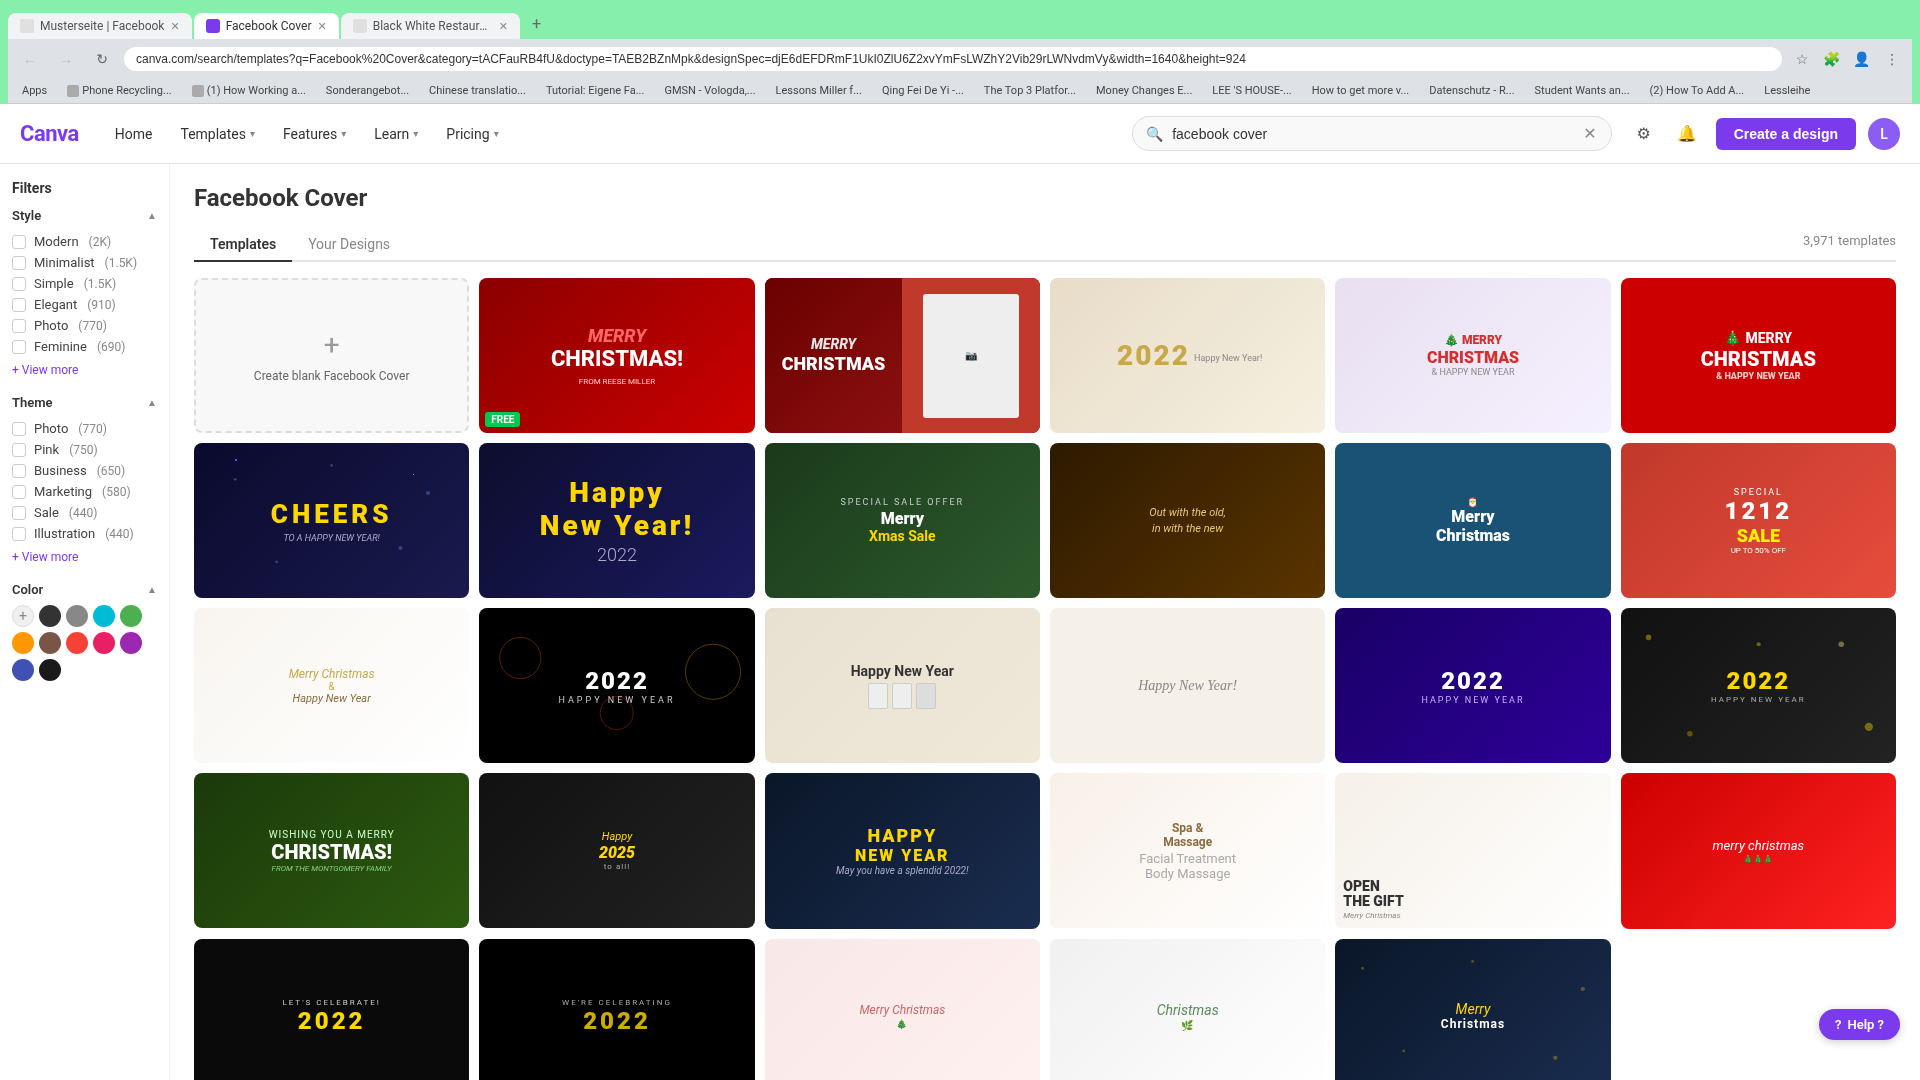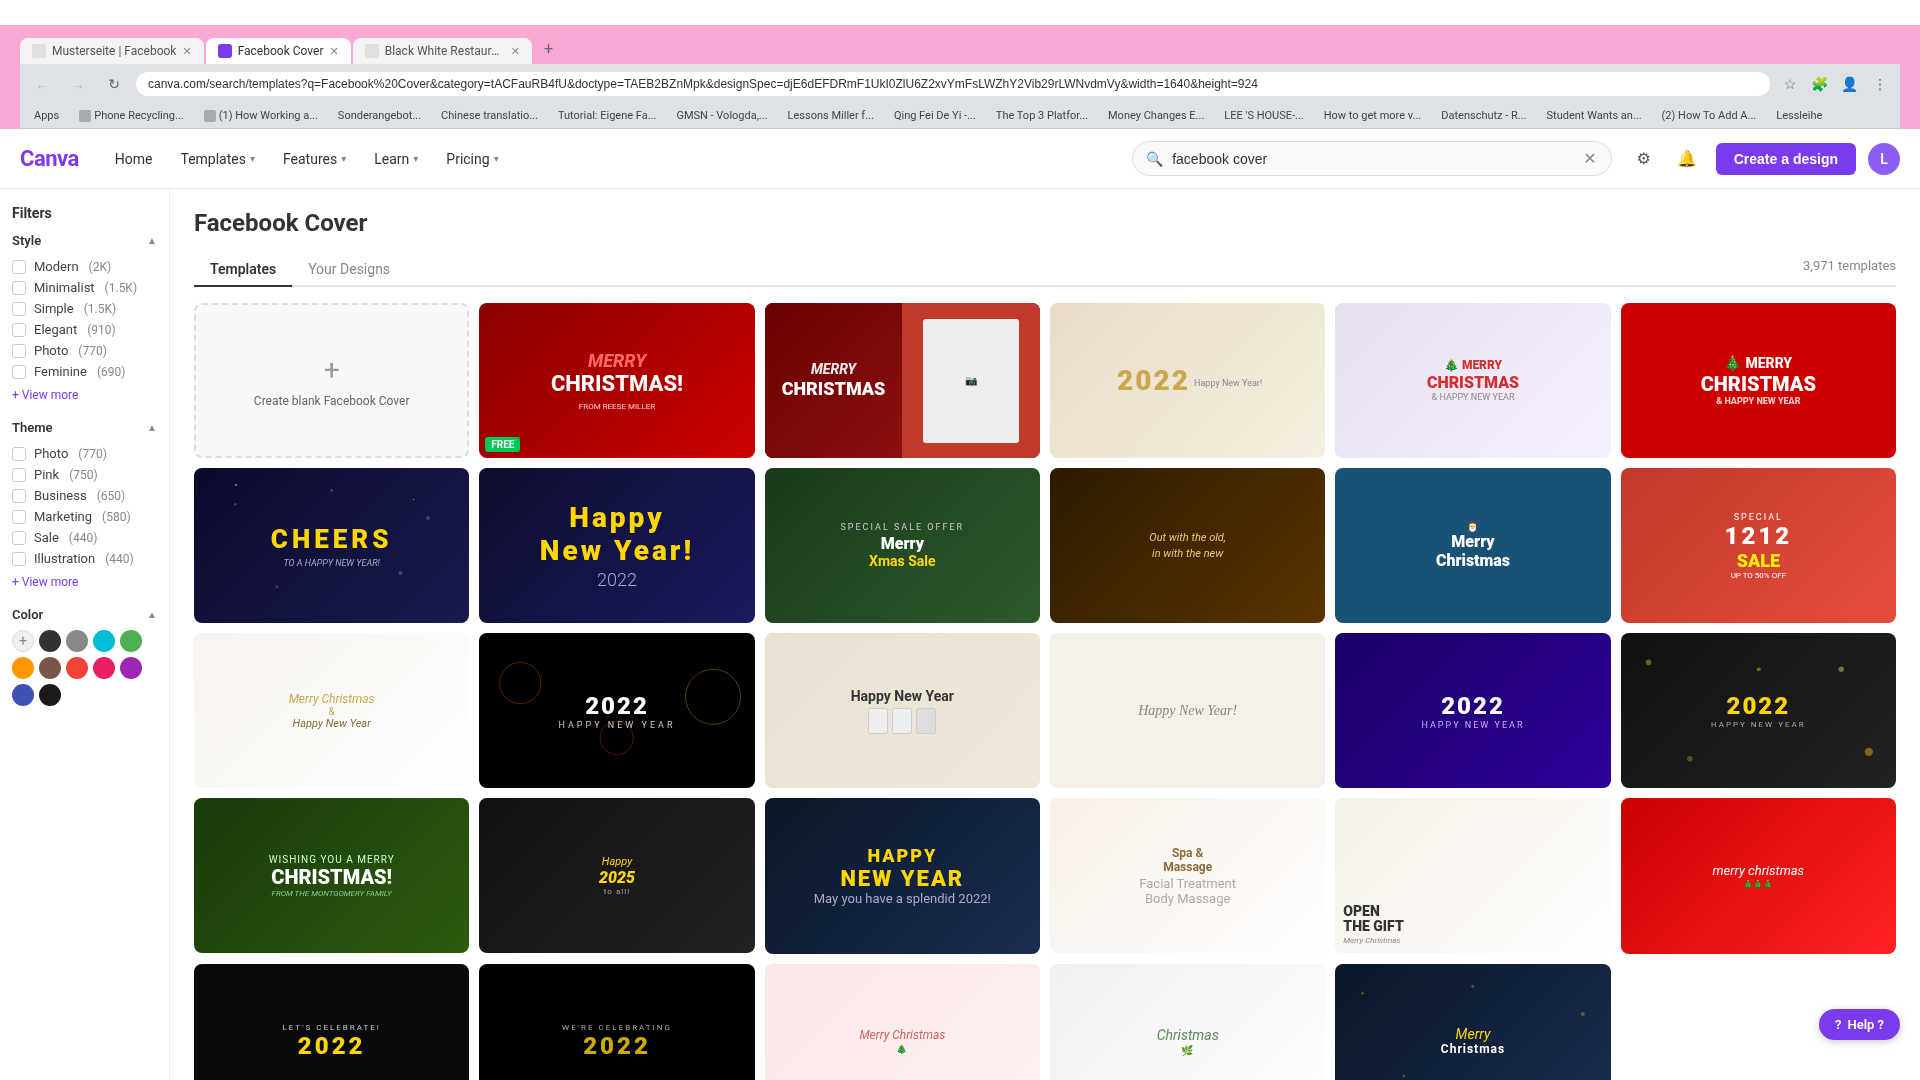--- a/index.html
+++ b/index.html
@@ -1,19 +1,19 @@
 <!DOCTYPE html>
 <html><head>
   <meta charset="utf-8">
   <style>
     * { box-sizing: border-box; margin: 0; padding: 0; }
     body { font-family: -apple-system, BlinkMacSystemFont, 'Segoe UI', Roboto, sans-serif; background: #fff; font-size: 14px; color: #333; overflow-x: hidden; }
 
     
-    .browser-chrome { background: #f9a8d4; padding: 8px 20px 0; margin-top: 25px; }
+    .browser-chrome { background: #86efac; padding: 8px 8px 0; }
     .tab-bar { display: flex; align-items: flex-end; gap: 2px; margin-bottom: 0; }
     .tab { display: flex; align-items: center; gap: 6px; padding: 6px 12px; background: #f1f3f4; border-radius: 8px 8px 0 0; font-size: 12px; color: #555; cursor: pointer; max-width: 200px; min-width: 140px; }
     .tab.active { background: #fff; color: #333; }
     .tab-favicon { width: 14px; height: 14px; background: #ccc; border-radius: 2px; flex-shrink: 0; }
     .tab-close { margin-left: auto; color: #888; font-size: 11px; }
     .tab-new { padding: 6px 10px; background: transparent; color: #666; font-size: 16px; cursor: pointer; }
 
     .address-bar-row { display: flex; align-items: center; gap: 8px; background: #dee1e6; padding: 6px 8px; }
     .nav-btn { width: 28px; height: 28px; border-radius: 50%; display: flex; align-items: center; justify-content: center; cursor: pointer; color: #666; font-size: 14px; border: none; background: transparent; }
     .nav-btn.disabled { color: #bbb; cursor: default; }
@@ -522,22 +522,22 @@
         <div class="tmpl" style="background:linear-gradient(135deg,#111,#222); align-items:center; justify-content:center; flex-direction:column;">
           <div style="color:#ffd700; font-size:11px; font-style:italic;">Happy</div>
           <div style="color:#ffd700; font-size:16px; font-weight:900; font-style:italic;">2025</div>
           <div style="color:#aaa; font-size:8px; letter-spacing:1px;">to all!</div>
         </div>
       </div>
 
       <div class="template-card">
         <div class="tmpl tmpl-happy-navy" style="align-items:center; justify-content:center; flex-direction:column;">
           <div style="color:#ffd700; font-size:18px; font-weight:900; letter-spacing:2px; text-transform:uppercase;">HAPPY</div>
-          <div style="color:#ffd700; font-size:22px; font-weight:900; letter-spacing:2px; text-transform:uppercase;">NEW YEAR</div>
-          <div style="color:#aaaacc; font-size:13px; ">May you have a splendid 2022!</div>
+          <div style="color:#ffd700; font-size:16px; font-weight:900; letter-spacing:2px; text-transform:uppercase;">NEW YEAR</div>
+          <div style="color:#aaaacc; font-size:10px; font-style:italic;">May you have a splendid 2022!</div>
         </div>
       </div>
 
       <div class="template-card">
         <div class="tmpl tmpl-spa" style="background:linear-gradient(135deg,#f8f0e8,#fff); align-items:center; justify-content:center; flex-direction:column; padding:8px;">
           <div style="color:#8b6b3d; font-size:12px; font-weight:700;">Spa &amp;</div>
           <div style="color:#8b6b3d; font-size:12px; font-weight:700;">Massage</div>
           <div style="color:#aaa; font-size:13px; margin-top:2px; text-align:center;">Facial Treatment<br>Body Massage</div>
         </div>
       </div>

